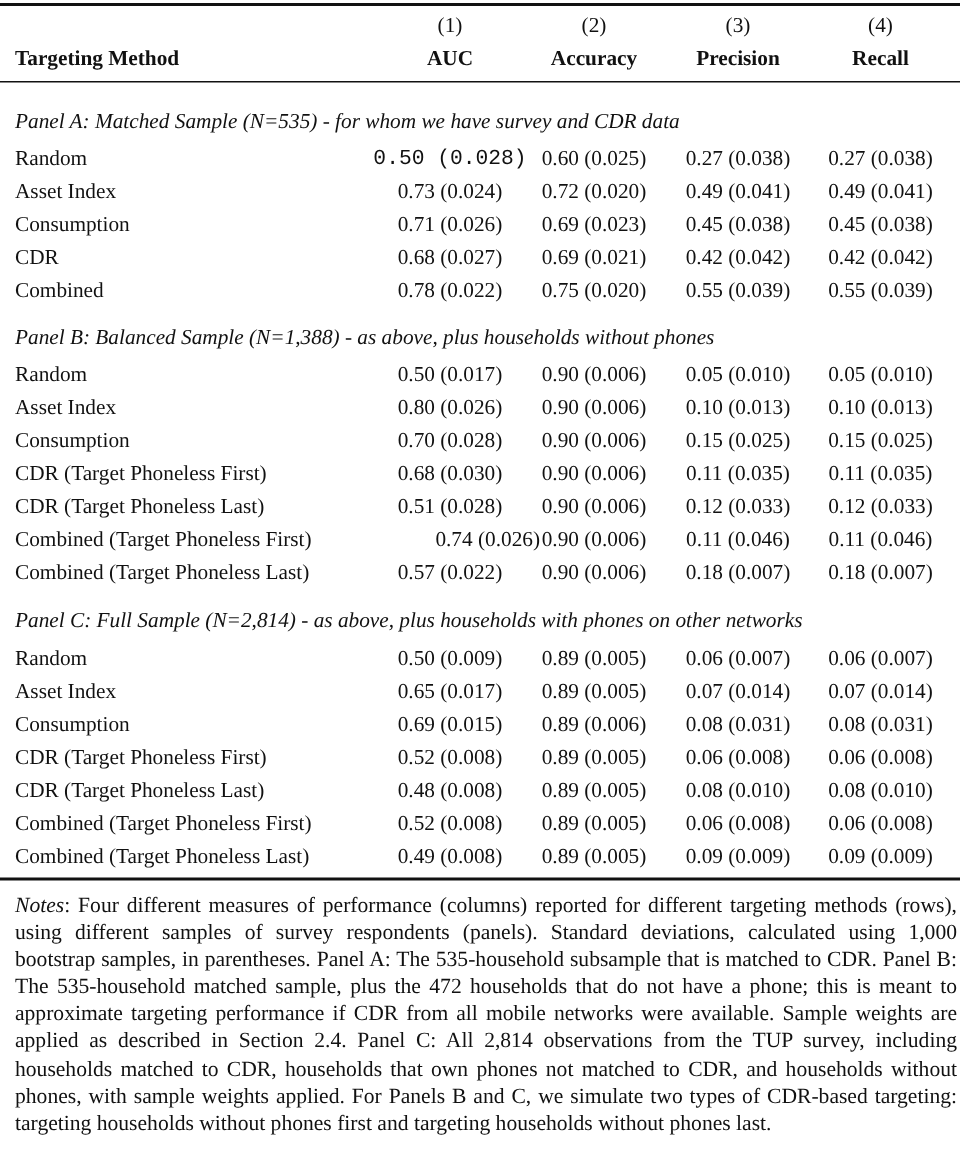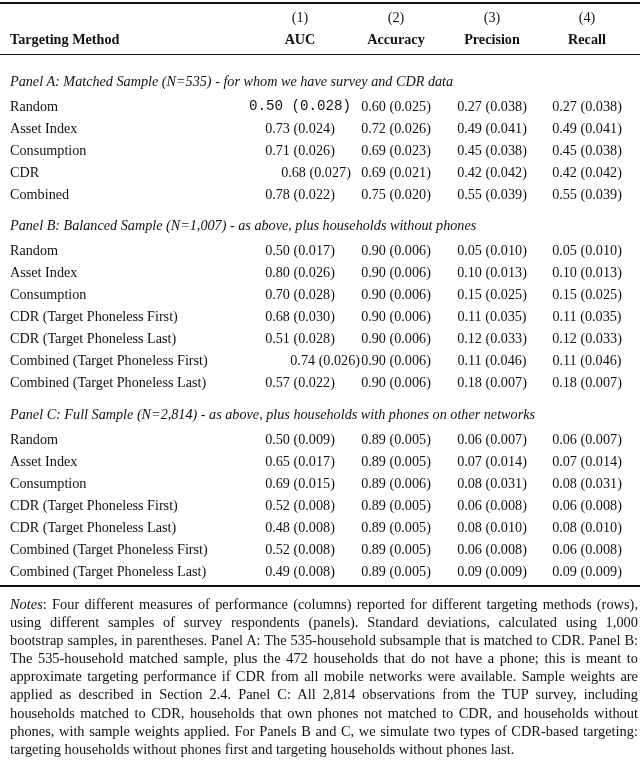--- a/index.html
+++ b/index.html
@@ -50,48 +50,48 @@
     <div>
       <div class="cell label" style="top:97px;">Random</div>
       <div class="cell num" style="left:240px; top:97px;font-family:Liberation Mono, monospace;">0.50 (0.028)</div>
       <div class="cell num" style="left:336px; top:97px;">0.60 (0.025)</div>
       <div class="cell num" style="left:432px; top:97px;">0.27 (0.038)</div>
       <div class="cell num" style="left:527px; top:97px;">0.27 (0.038)</div>
     </div>
     <div>
       <div class="cell label" style="top:119px;">Asset Index</div>
       <div class="cell num" style="left:240px; top:119px;">0.73 (0.024)</div>
-      <div class="cell num" style="left:336px; top:119px;">0.72 (0.026)</div>
+      <div class="cell num" style="left:336px; top:119px;">0.72 (0.020)</div>
       <div class="cell num" style="left:432px; top:119px;">0.49 (0.041)</div>
       <div class="cell num" style="left:527px; top:119px;">0.49 (0.041)</div>
     </div>
     <div>
       <div class="cell label" style="top:141px;">Consumption</div>
       <div class="cell num" style="left:240px; top:141px;">0.71 (0.026)</div>
       <div class="cell num" style="left:336px; top:141px;">0.69 (0.023)</div>
       <div class="cell num" style="left:432px; top:141px;">0.45 (0.038)</div>
       <div class="cell num" style="left:527px; top:141px;">0.45 (0.038)</div>
     </div>
     <div>
       <div class="cell label" style="top:163px;">CDR</div>
-      <div class="cell num" style="left:256px; top:163px;">0.68 (0.027)</div>
+      <div class="cell num" style="left:240px; top:163px;">0.68 (0.027)</div>
       <div class="cell num" style="left:336px; top:163px;">0.69 (0.021)</div>
       <div class="cell num" style="left:432px; top:163px;">0.42 (0.042)</div>
       <div class="cell num" style="left:527px; top:163px;">0.42 (0.042)</div>
     </div>
     <div>
       <div class="cell label" style="top:185px;">Combined</div>
       <div class="cell num" style="left:240px; top:185px;">0.78 (0.022)</div>
       <div class="cell num" style="left:336px; top:185px;">0.75 (0.020)</div>
       <div class="cell num" style="left:432px; top:185px;">0.55 (0.039)</div>
       <div class="cell num" style="left:527px; top:185px;">0.55 (0.039)</div>
     </div>
   </div>
 
-  <div class="cell panel label" style="top:216px;">Panel B: Balanced Sample (N=1,007) - as above, plus households without phones</div>
+  <div class="cell panel label" style="top:216px;">Panel B: Balanced Sample (N=1,388) - as above, plus households without phones</div>
 
   <div>
     <div>
       <div class="cell label" style="top:241px;">Random</div>
       <div class="cell num" style="left:240px; top:241px;">0.50 (0.017)</div>
       <div class="cell num" style="left:336px; top:241px;">0.90 (0.006)</div>
       <div class="cell num" style="left:432px; top:241px;">0.05 (0.010)</div>
       <div class="cell num" style="left:527px; top:241px;">0.05 (0.010)</div>
     </div>
     <div>

